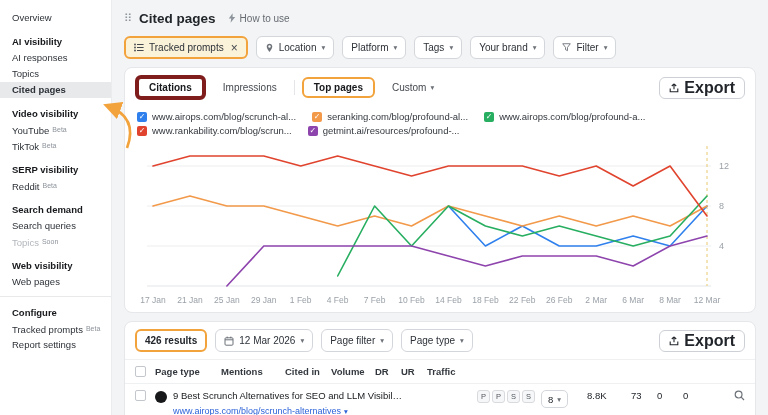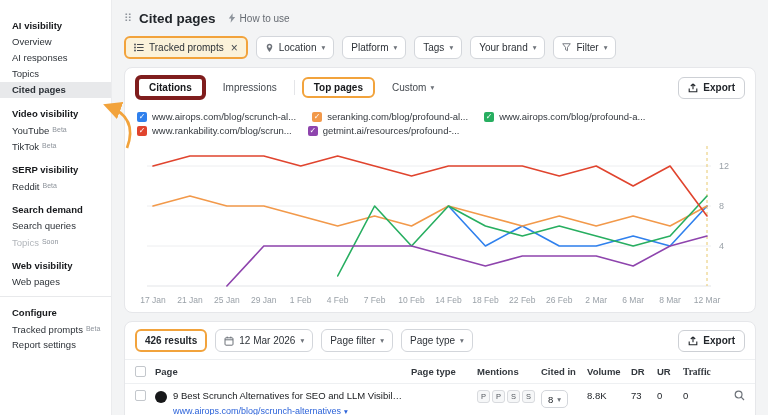--- a/index.html
+++ b/index.html
@@ -23,21 +23,21 @@
   .caret{color:#6d7279;font-size:7.5px}
   .chip.tracked{background:#fbf2da;border:2px solid #f2a33c}
   .chip .x{color:#44494f;font-size:12px;margin-left:2px;line-height:1}
   .ficon{display:inline-flex;align-items:center}
   .card{background:#fff;border:1px solid #e6e7ea;border-radius:8px;margin-top:8px}
   .tabs-row{display:flex;align-items:center;gap:7px;padding:7px 10px 3px}
   .tab{padding:3px 10px;border-radius:6px;font-size:10px;color:#44494f;cursor:pointer;display:inline-flex;align-items:center;gap:4px}
   .tab.active{border:4px solid #7f1d1d;font-weight:bold;color:#17191c}
   .tab.annotated{border:2px solid #f2a33c;font-weight:bold;color:#17191c}
   .vdiv{width:1px;height:15px;background:#e4e5e8}
-  .btn-export{margin-left:auto;display:inline-flex;align-items:center;gap:5px;border:1px solid #cdd0d5;background:#fff;border-radius:6px;height:22px;padding:0 9px;font-size:10px;font-weight:bold;color:#22262b;cursor:pointer}
+  .btn-export{margin-left:auto;display:inline-flex;align-items:center;gap:5px;border:1px solid #cdd0d5;background:#fff;border-radius:6px;height:22px;padding:0 9px;font-size:16px;font-weight:bold;color:#22262b;cursor:pointer}
   .legend{display:flex;flex-wrap:wrap;gap:3px 16px;padding:8px 12px 0}
   .legend-item{display:inline-flex;align-items:center;gap:5px;font-size:9.5px;color:#33383e;cursor:pointer}
   .legend-check{width:10px;height:10px;border-radius:2px;color:#fff;font-size:8px;line-height:10px;text-align:center;flex:none}
   .chart-wrap{padding:2px 0 0 10px}
   .results-bar{display:flex;align-items:center;gap:8px;padding:7px 10px}
   .results-count{display:inline-flex;align-items:center;height:23px;padding:0 8px;font-size:10px;font-weight:bold;border:2px solid #f2a33c;border-radius:6px;background:#fff}
   .thead,.trow{display:flex;align-items:center;padding:0 10px}
   .thead{height:24px;border-top:1px solid #eef0f2;font-size:9.5px;font-weight:bold;color:#33383e}
   .trow{border-top:1px solid #eef0f2;padding-top:6px;padding-bottom:8px;align-items:flex-start}
   .cell{flex:none;display:flex;align-items:center}
@@ -52,22 +52,22 @@
   .mbadge{width:13px;height:13px;border:1px solid #d8dade;border-radius:3px;background:#f6f7f8;color:#51565c;font-size:7.5px;line-height:12px;text-align:center;margin-right:2px}
   .cited-chip{display:inline-flex;align-items:center;gap:4px;border:1px solid #d3d6db;border-radius:5px;height:18px;padding:0 6px;font-size:9.5px;cursor:pointer;background:#fff}
   .num{font-size:9.5px;color:#22262b}
   .overlay{position:absolute;left:0;top:0;pointer-events:none;z-index:9}
 </style>
 </head>
 <body>
 
 <div class="app">
   <aside class="sidebar">
+      <div class="sb-item"><span>Overview</span></div>
       <div class="sb-item sb-section"><span>AI visibility</span></div>
-      <div class="sb-item"><span>Overview</span></div>
       <div class="sb-item"><span>AI responses</span></div>
       <div class="sb-item"><span>Topics</span></div>
       <div class="sb-item selected"><span>Cited pages</span></div>
       <div class="sb-item sb-section"><span>Video visibility</span></div>
       <div class="sb-item"><span>YouTube</span><span class="sb-badge">Beta</span></div>
       <div class="sb-item"><span>TikTok</span><span class="sb-badge">Beta</span></div>
       <div class="sb-item sb-section"><span>SERP visibility</span></div>
       <div class="sb-item"><span>Reddit</span><span class="sb-badge">Beta</span></div>
       <div class="sb-item sb-section"><span>Search demand</span></div>
       <div class="sb-item"><span>Search queries</span></div>
@@ -258,42 +258,39 @@
                 <path d="M1.2 5.4v3.4h7.6V5.4" fill="none" stroke="#22262b" stroke-width="1.1"></path>
               </svg>
             </span>
           <span>Export</span>
         </button>
       </div>
       <div class="thead" id="table-head">
           <div class="cell" style="width: 20px;">
             <span class="cb"></span>
           </div>
-          <div class="cell" style="flex: 1 1 auto; min-width: 0px;">
-            <span>Page</span>
-          </div>
           <div class="cell" style="width: 66px;">
             <span>Page type</span>
           </div>
           <div class="cell" style="width: 64px;">
             <span>Mentions</span>
           </div>
           <div class="cell" style="width: 46px;">
             <span>Cited in</span>
           </div>
           <div class="cell right" style="width: 44px;">
             <span>Volume</span>
           </div>
           <div class="cell right" style="width: 26px;">
             <span>DR</span>
           </div>
           <div class="cell right" style="width: 26px;">
             <span>UR</span>
           </div>
-          <div class="cell right" style="width: 40px; font-family: Liberation Serif, serif;">
+          <div class="cell right" style="width: 40px;">
             <span>Traffic</span>
           </div>
           <div class="cell" style="width: 22px;"></div>
         </div>
       <div id="table-body">
           <div class="trow">
             <div class="cell" style="width: 20px;">
               <span class="cb"></span>
             </div>
             <div class="page-cell">

